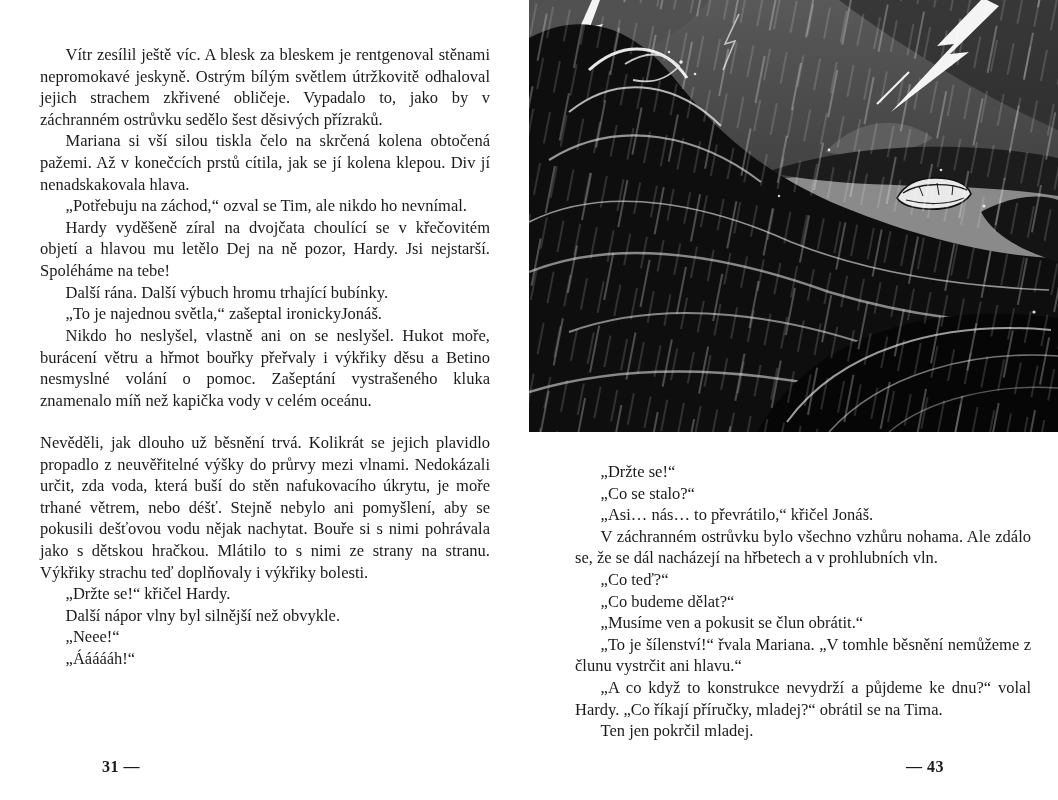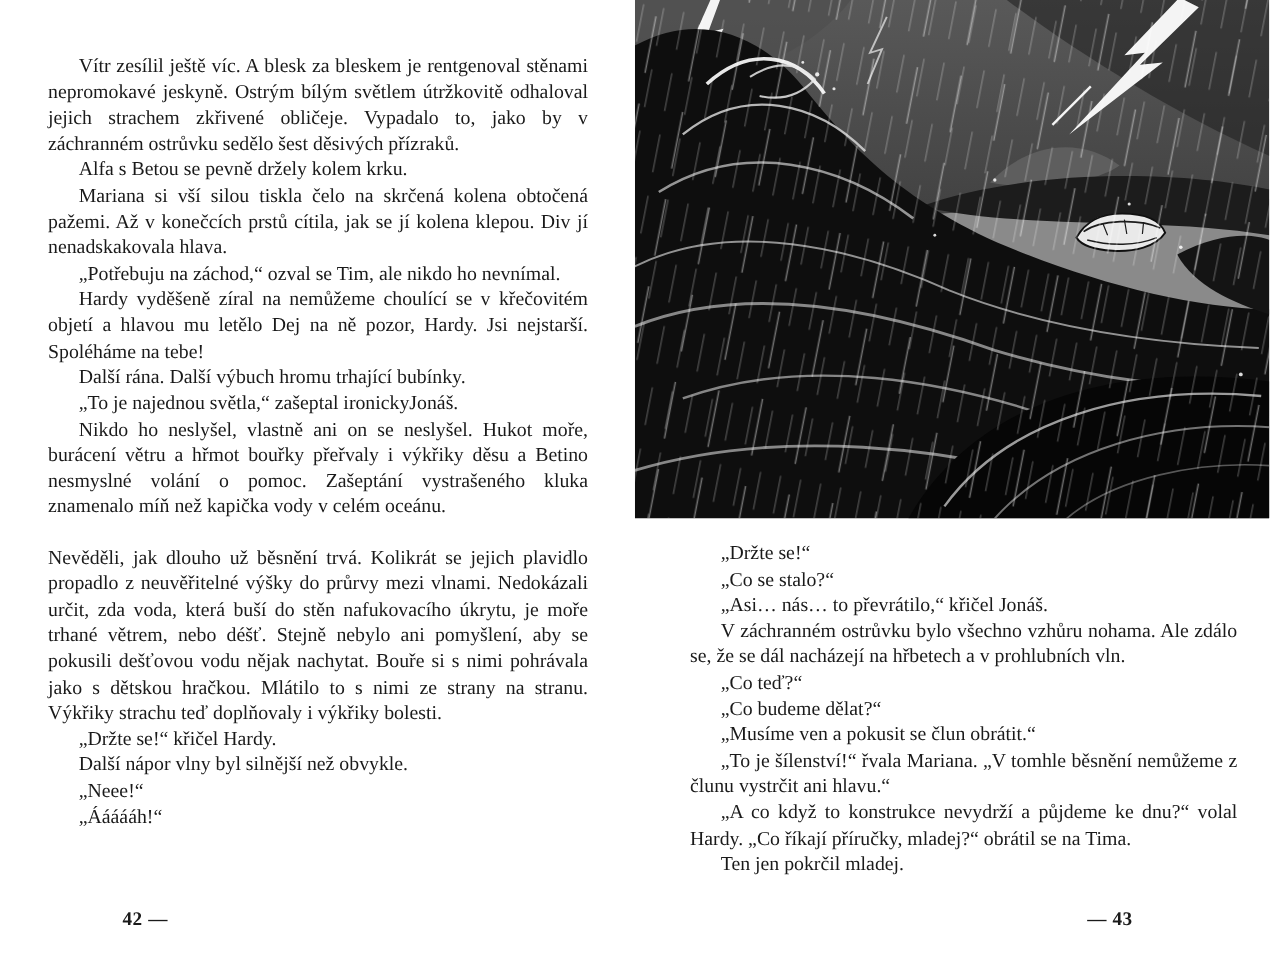--- a/index.html
+++ b/index.html
@@ -30,21 +30,21 @@
   }
   .text-col p.no-indent { text-indent: 0; }
   .text-col p.space-before { margin-top: 1.25em; }
   .left-col {
     left: 40px;
     top: 44px;
     width: 450px;
   }
   .right-col {
     left: 575px;
-    top: 450px;
+    top: 461px;
     width: 456px;
   }
   .illustration-box {
     position: absolute;
     left: 529px;
     top: 0;
     width: 529px;
     height: 432px;
     overflow: hidden;
   }
@@ -59,24 +59,23 @@
   .folio-left { left: 102px; }
   .folio-right { right: 114px; font-family: Liberation Serif, serif; }
 </style>
 </head>
 <body>
 
 <div class="spread">
 
   <div class="text-col left-col">
     <p>Vítr zesílil ještě víc. A blesk za bleskem je rentgenoval stěnami nepromokavé jeskyně. Ostrým bílým světlem útržkovitě odhaloval jejich strachem zkřivené obličeje. Vypadalo to, jako by v záchranném ostrůvku sedělo šest děsivých přízraků.</p>
-    <p>Alfa s Betou se pevně držely kolem krku.</p>
     <p>Mariana si vší silou tiskla čelo na skrčená kolena obtočená pažemi. Až v konečcích prstů cítila, jak se jí kolena klepou. Div jí nenadskakovala hlava.</p>
     <p>„Potřebuju na záchod,“ ozval se Tim, ale nikdo ho nevnímal.</p>
-    <p>Hardy vyděšeně zíral na nemůžeme choulící se v křečovitém objetí a hlavou mu letělo Dej na ně pozor, Hardy. Jsi nejstarší. Spoléháme na tebe!</p>
+    <p>Hardy vyděšeně zíral na dvojčata choulící se v křečovitém objetí a hlavou mu letělo Dej na ně pozor, Hardy. Jsi nejstarší. Spoléháme na tebe!</p>
     <p>Další rána. Další výbuch hromu trhající bubínky.</p>
     <p>„To je najednou světla,“ zašeptal ironickyJonáš.</p>
     <p>Nikdo ho neslyšel, vlastně ani on se neslyšel. Hukot moře, burácení větru a hřmot bouřky přeřvaly i výkřiky děsu a Betino nesmyslné volání o pomoc. Zašeptání vystrašeného kluka znamenalo míň než kapička vody v celém oceánu.</p>
     <p class="no-indent space-before">Nevěděli, jak dlouho už běsnění trvá. Kolikrát se jejich plavidlo propadlo z neuvěřitelné výšky do průrvy mezi vlnami. Nedokázali určit, zda voda, která buší do stěn nafukovacího úkrytu, je moře trhané větrem, nebo déšť. Stejně nebylo ani pomyšlení, aby se pokusili dešťovou vodu nějak nachytat. Bouře si s nimi pohrávala jako s dětskou hračkou. Mlátilo to s nimi ze strany na stranu. Výkřiky strachu teď doplňovaly i výkřiky bolesti.</p>
     <p>„Držte se!“ křičel Hardy.</p>
     <p>Další nápor vlny byl silnější než obvykle.</p>
     <p>„Neee!“</p>
     <p>„Áááááh!“</p>
   </div>
 
@@ -165,16 +164,16 @@
     <p>„Asi… nás… to převrátilo,“ křičel Jonáš.</p>
     <p>V záchranném ostrůvku bylo všechno vzhůru nohama. Ale zdálo se, že se dál nacházejí na hřbetech a v prohlubních vln.</p>
     <p>„Co teď?“</p>
     <p>„Co budeme dělat?“</p>
     <p>„Musíme ven a pokusit se člun obrátit.“</p>
     <p>„To je šílenství!“ řvala Mariana. „V tomhle běsnění nemůžeme z člunu vystrčit ani hlavu.“</p>
     <p>„A co když to konstrukce nevydrží a půjdeme ke dnu?“ volal Hardy. „Co říkají příručky, mladej?“ obrátil se na Tima.</p>
     <p>Ten jen pokrčil mladej.</p>
   </div>
 
-  <div class="folio folio-left">42 —</div>
+  <div class="folio folio-left">31 —</div>
   <div class="folio folio-right">— 43</div>
 
 </div>
 
 </body></html>

